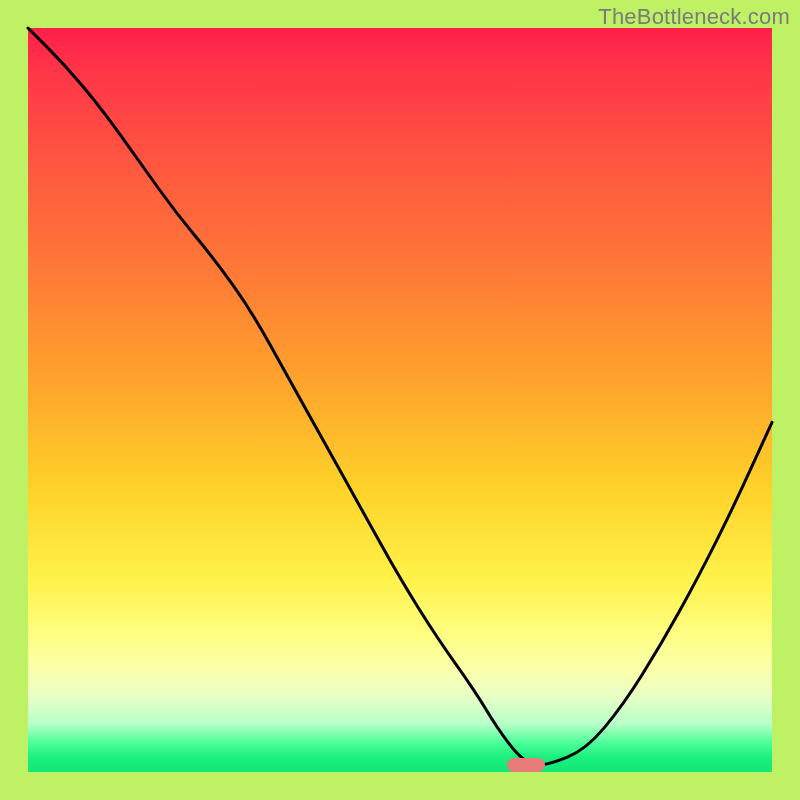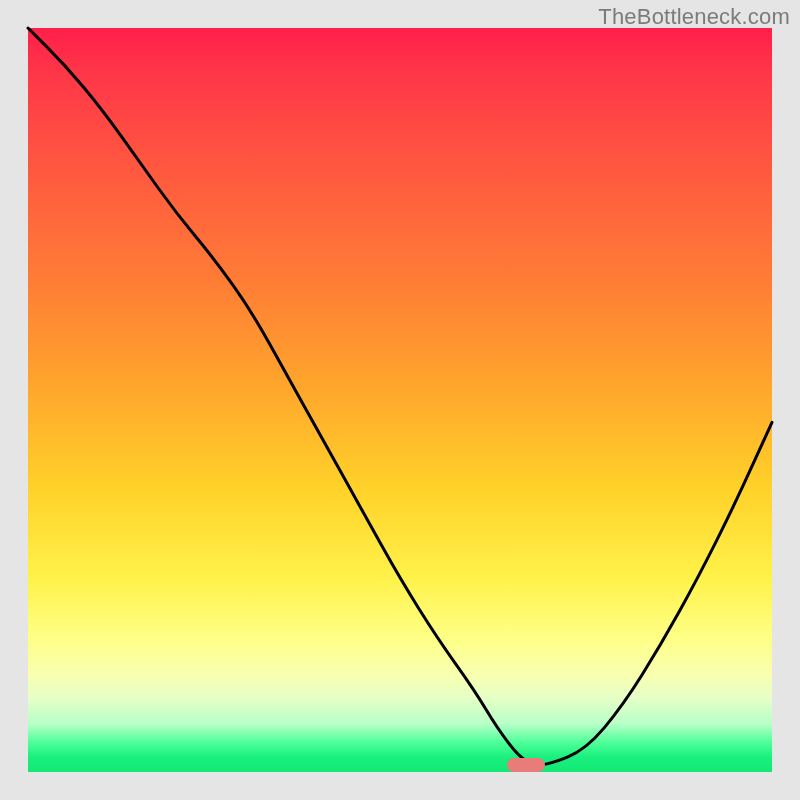--- a/index.html
+++ b/index.html
@@ -10,21 +10,21 @@
     background: #000;
     overflow: hidden;
     font-family: Arial, Helvetica, sans-serif;
   }
   .frame {
     position: absolute;
     left: 0;
     top: 0;
     width: 800px;
     height: 800px;
-    background: #e5e5e5;
+    background: #bef264;
   }
   .plot {
     position: absolute;
     left: 28px;
     top: 28px;
     width: 744px;
     height: 744px;
     
     background:
       linear-gradient(

